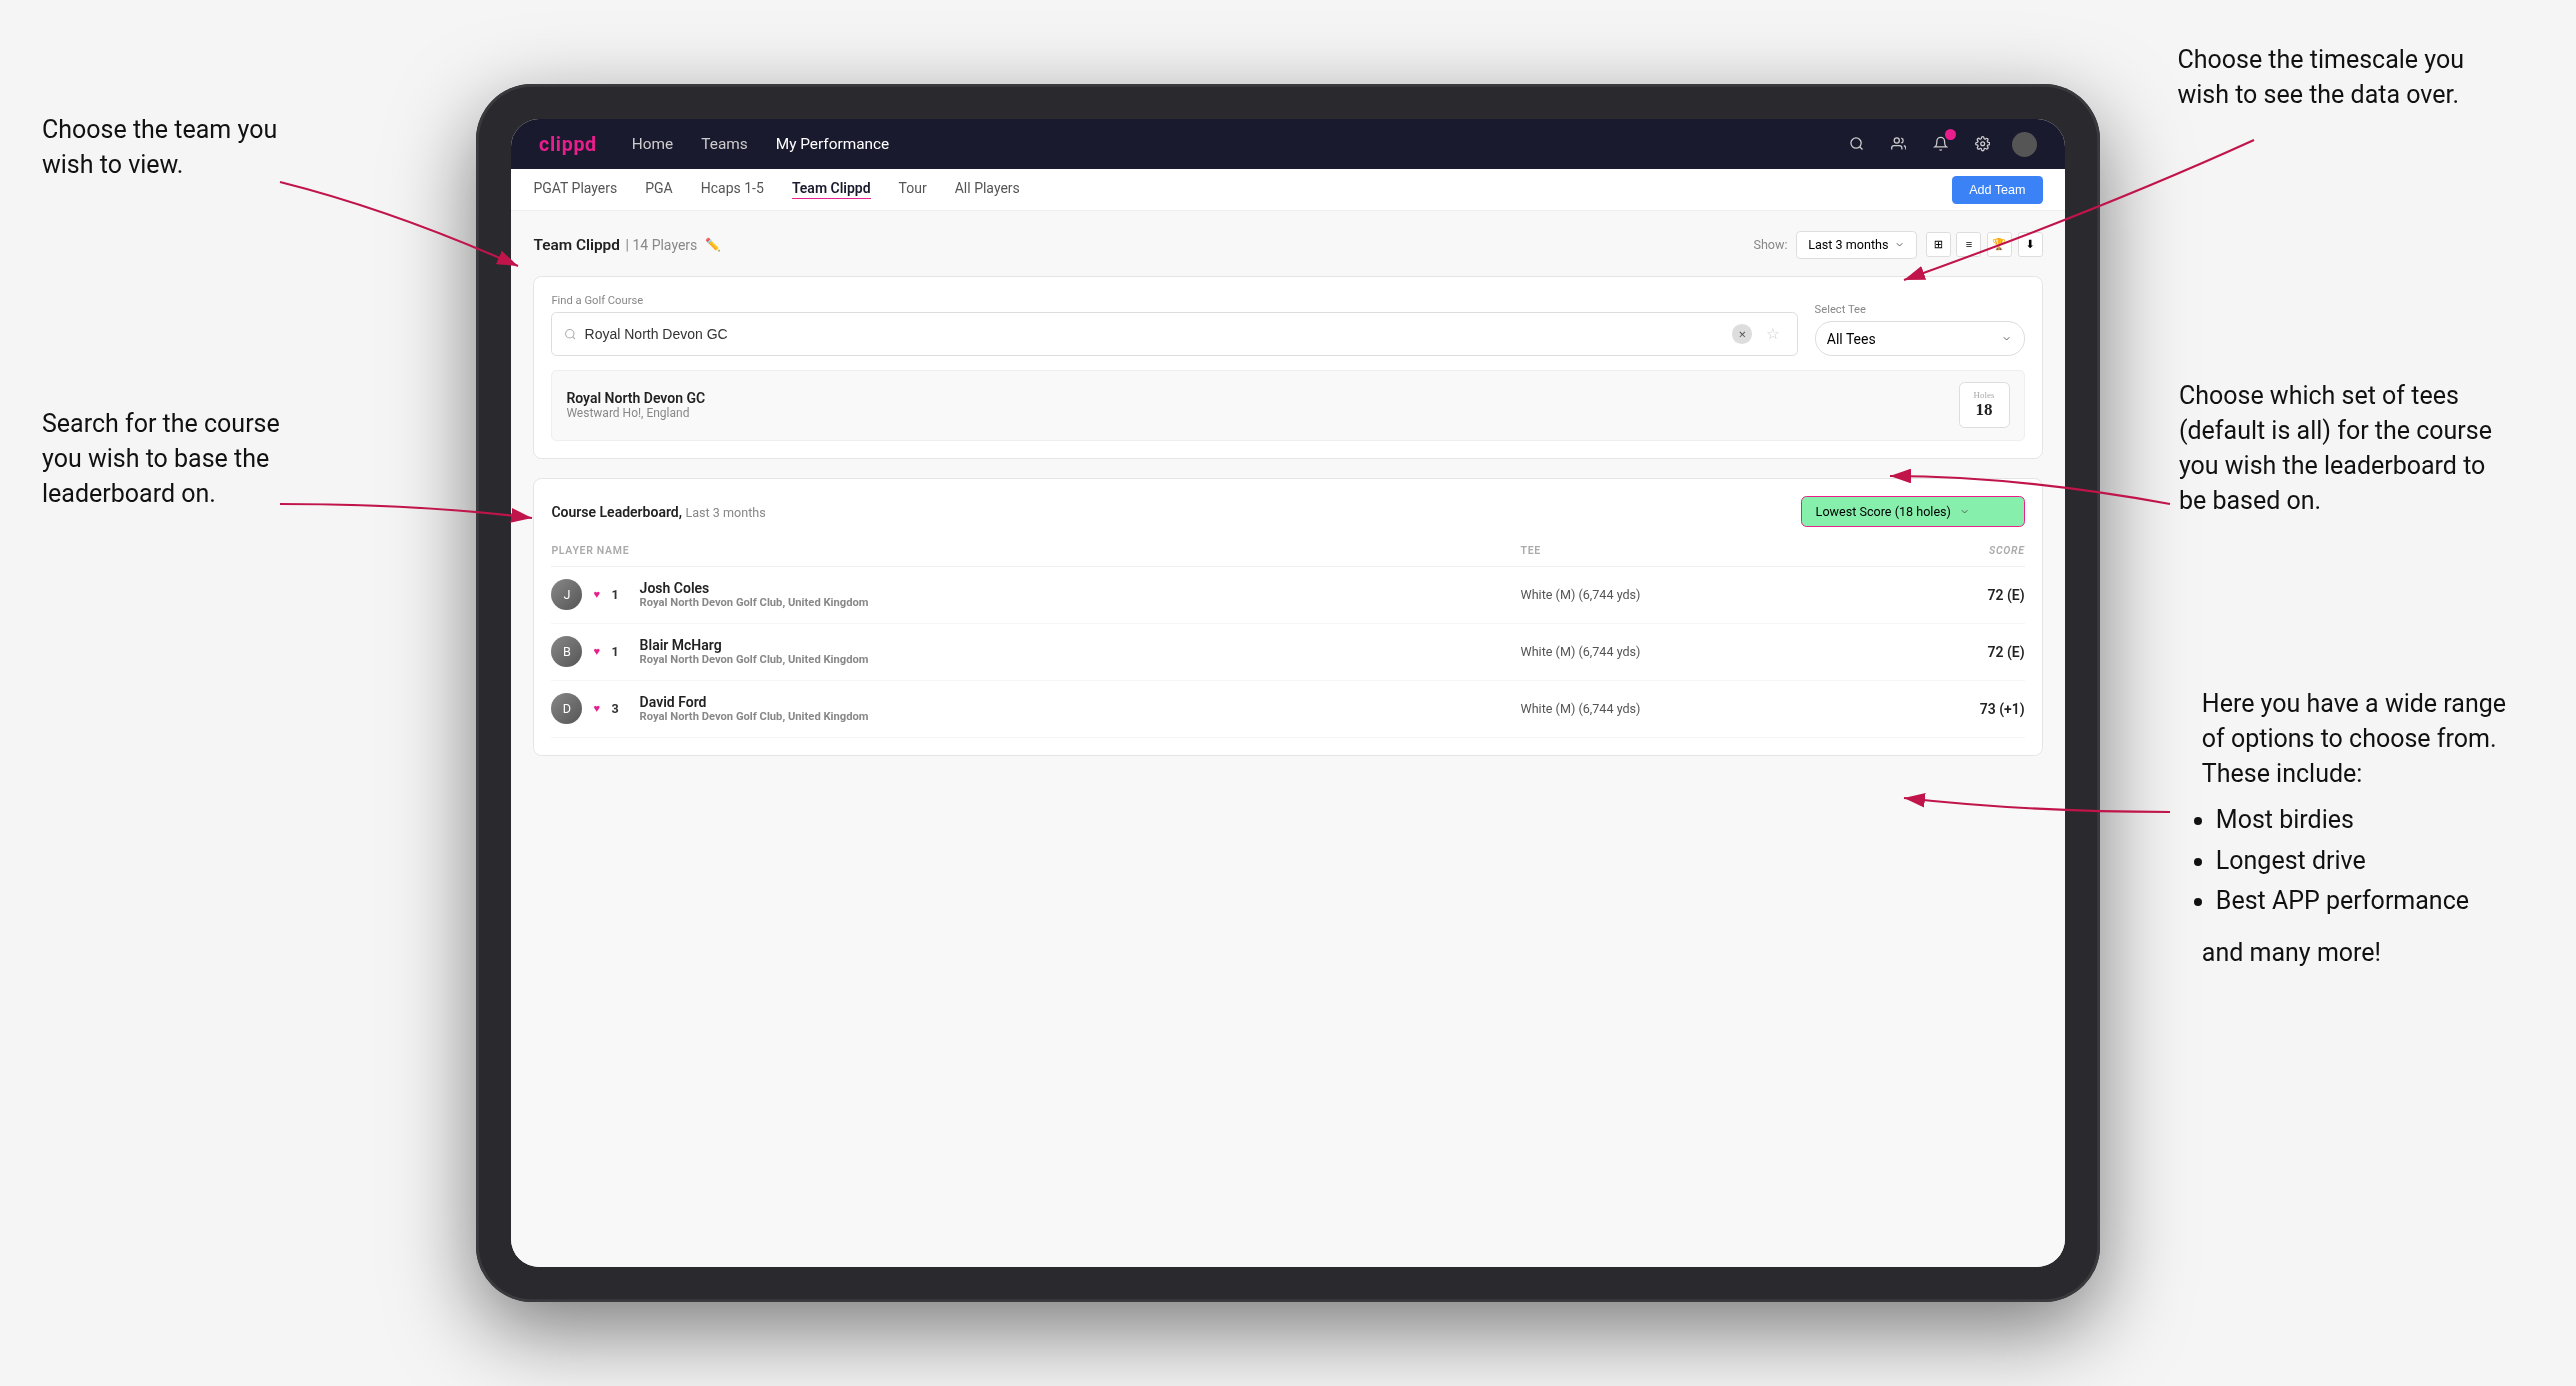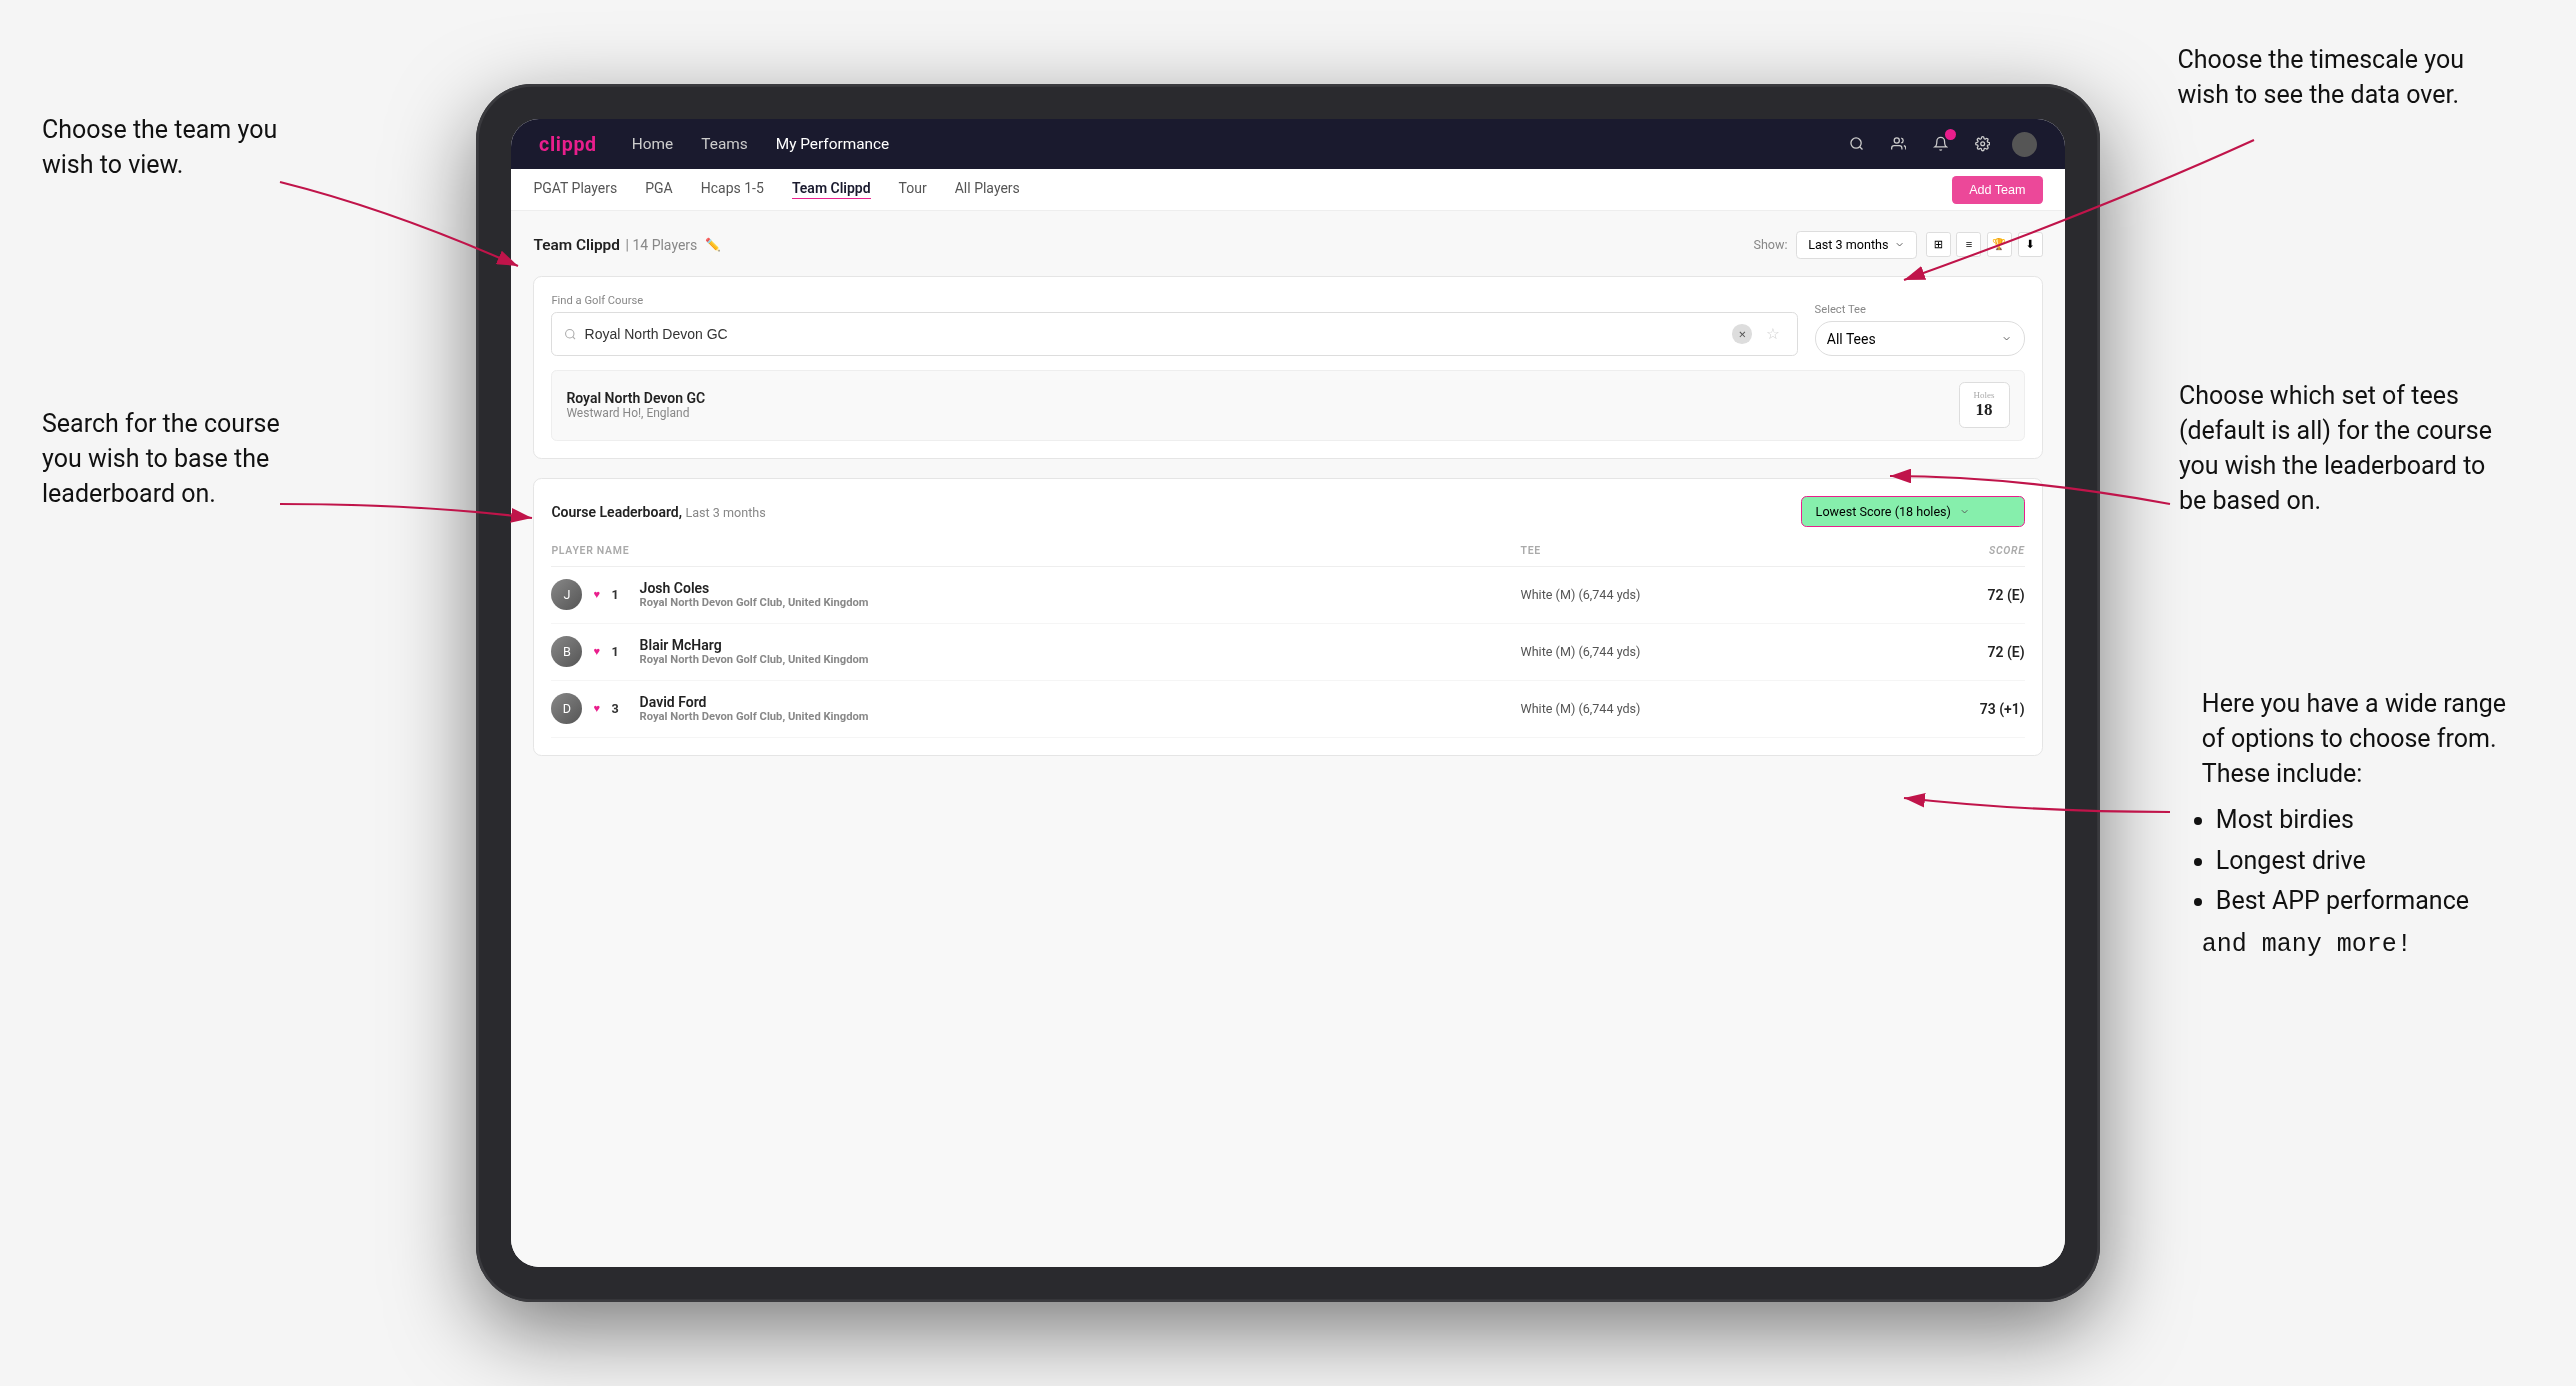--- a/index.html
+++ b/index.html
@@ -145,21 +145,21 @@
     }
 
     .sub-nav-item.active {
       color: #1a1a2e;
       border-bottom: 1.4px solid #e91e8c;
       font-weight: 600;
     }
 
     .add-team-btn {
       margin-left: auto;
-      background: #ec4899;
+      background: #3b82f6;
       color: #fff;
       border: none;
       border-radius: 4.2px;
       padding: 7px 17px;
       font-size: 12.6px;
       cursor: pointer;
     }
 
     
     .main-content {
@@ -691,21 +691,21 @@
 <div class="annotation" style="right:112px;top:42px;max-width:322px;text-align:left;">Choose the timescale you<br>wish to see the data over.</div>
 <div class="annotation" style="right:84px;top:378px;max-width:350px;">Choose which set of tees<br>(default is all) for the course<br>you wish the leaderboard to<br>be based on.</div>
 <div class="annotation" style="left:42px;top:406px;max-width:252px;">Search for the course<br>you wish to base the<br>leaderboard on.</div>
 <div class="annotation" style="right:70px;top:686px;max-width:364px;">
   Here you have a wide range<br>of options to choose from.<br>These include:
   <ul style="margin-top:11.2px;padding-left:14px;list-style:disc outside;font-size:25px;">
     <li style="margin-bottom:5.6px;">Most birdies</li>
     <li style="margin-bottom:5.6px;">Longest drive</li>
     <li style="margin-bottom:5.6px;">Best APP performance</li>
   </ul>
-  <div style="margin-top:9px;font-family:Liberation Mono, monospace;">and many more!</div>
+  <div style="margin-top:17px;">and many more!</div>
 </div>
 
 <svg class="arrows-overlay" xmlns="http://www.w3.org/2000/svg" viewBox="0 0 3680 1980" width="2576" height="1386">
 
   <defs>
     <marker id="arrowhead" markerWidth="10" markerHeight="7" refX="10" refY="3.5" orient="auto">
       <polygon points="0 0, 10 3.5, 0 7" fill="#c0144a"></polygon>
     </marker>
   </defs>
 

